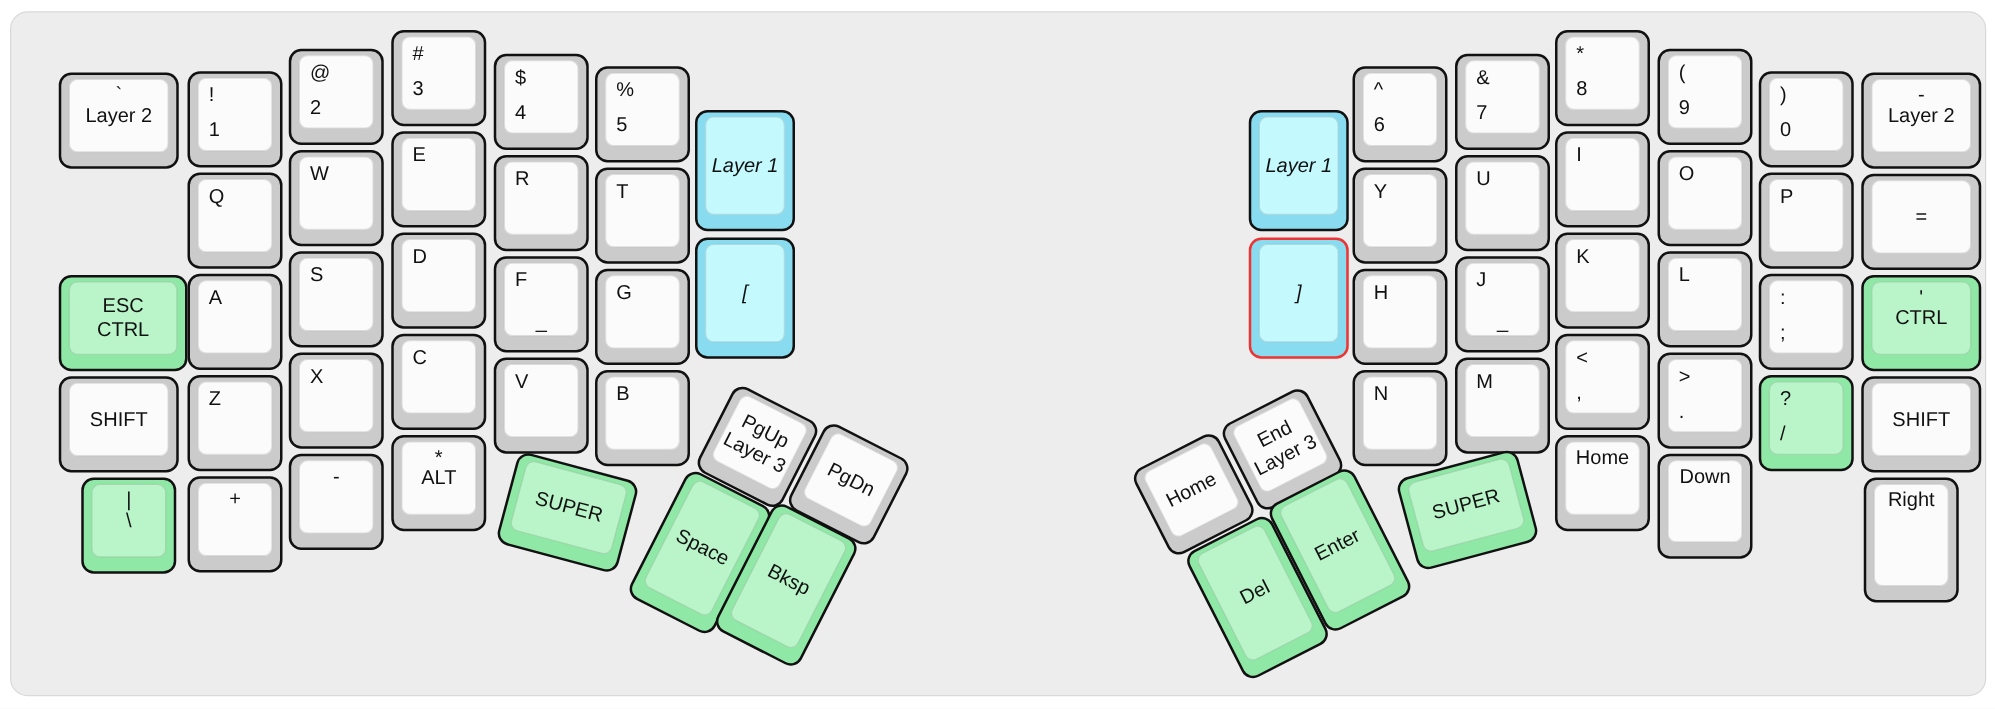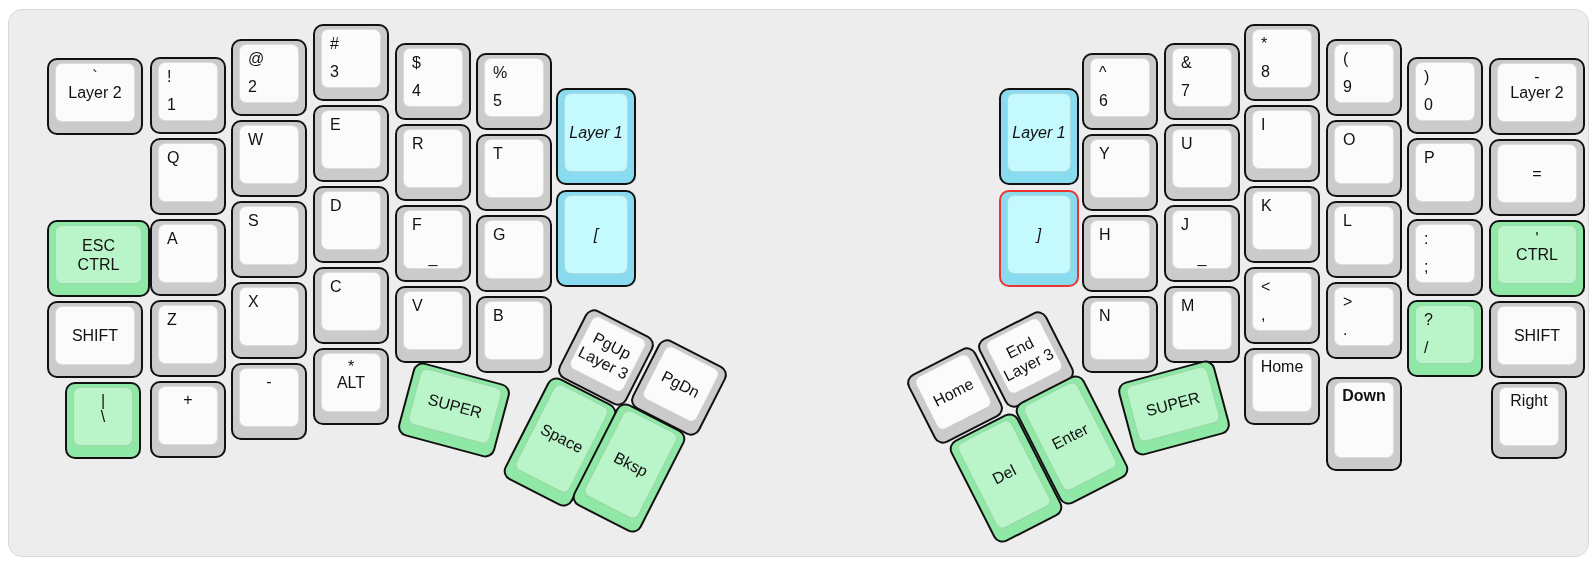--- a/index.html
+++ b/index.html
@@ -315,21 +315,21 @@
       <div class="cap">
         <span class="lab tl">L</span>
       </div>
     </div>
     <div class="key white" style="left: 1317px; top: 272px; width: 76px; height: 77px;">
       <div class="cap">
         <span class="lab tl">&gt;</span>
         <span class="lab bl">.</span>
       </div>
     </div>
-    <div class="key white" style="left: 1317px; top: 367px; width: 76px; height: 94px; font-weight: bold;">
+    <div class="key white" style="left: 1317px; top: 353px; width: 76px; height: 84px;">
       <div class="cap">
         <span class="lab tc">Down</span>
       </div>
     </div>
     <div class="key white" style="left: 1398px; top: 47px; width: 76px; height: 77px;">
       <div class="cap">
         <span class="lab tl">)</span>
         <span class="lab bl">0</span>
       </div>
     </div>
@@ -365,21 +365,21 @@
       <div class="cap">
         <span class="lab tc">'</span>
         <span class="lab c">CTRL</span>
       </div>
     </div>
     <div class="key white" style="left: 1480px; top: 291px; width: 96px; height: 77px;">
       <div class="cap">
         <span class="lab c">SHIFT</span>
       </div>
     </div>
-    <div class="key white" style="left: 1482px; top: 372px; width: 76px; height: 77px;">
+    <div class="key white" style="left: 1482px; top: 372px; width: 76px; height: 100px;">
       <div class="cap">
         <span class="lab tc">Right</span>
       </div>
     </div>
     <div class="key white" style="left: 908px; top: 347px; width: 76px; height: 77px; transform: rotate(-27deg);">
       <div class="cap">
         <span class="lab c">Home</span>
       </div>
     </div>
     <div class="key white" style="left: 979px; top: 311px; width: 76px; height: 77px; transform: rotate(-27deg);">

